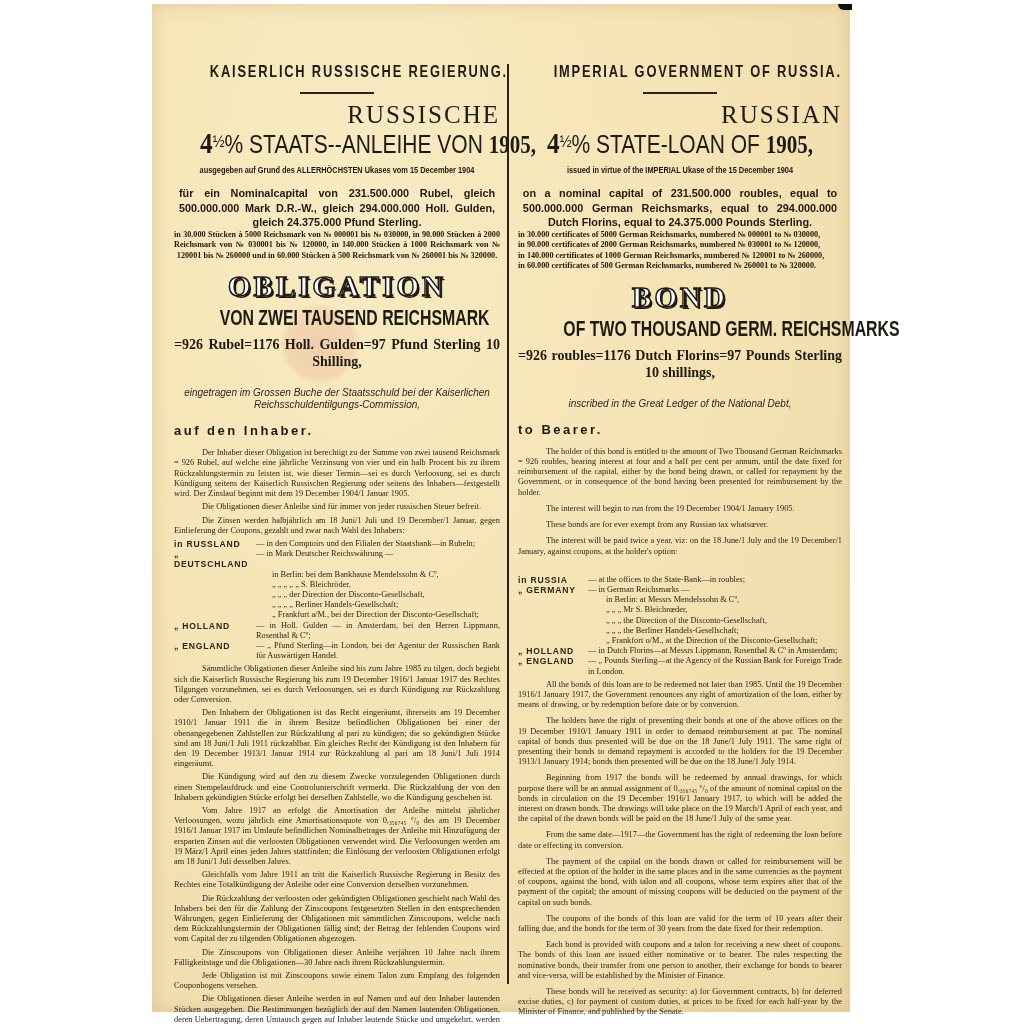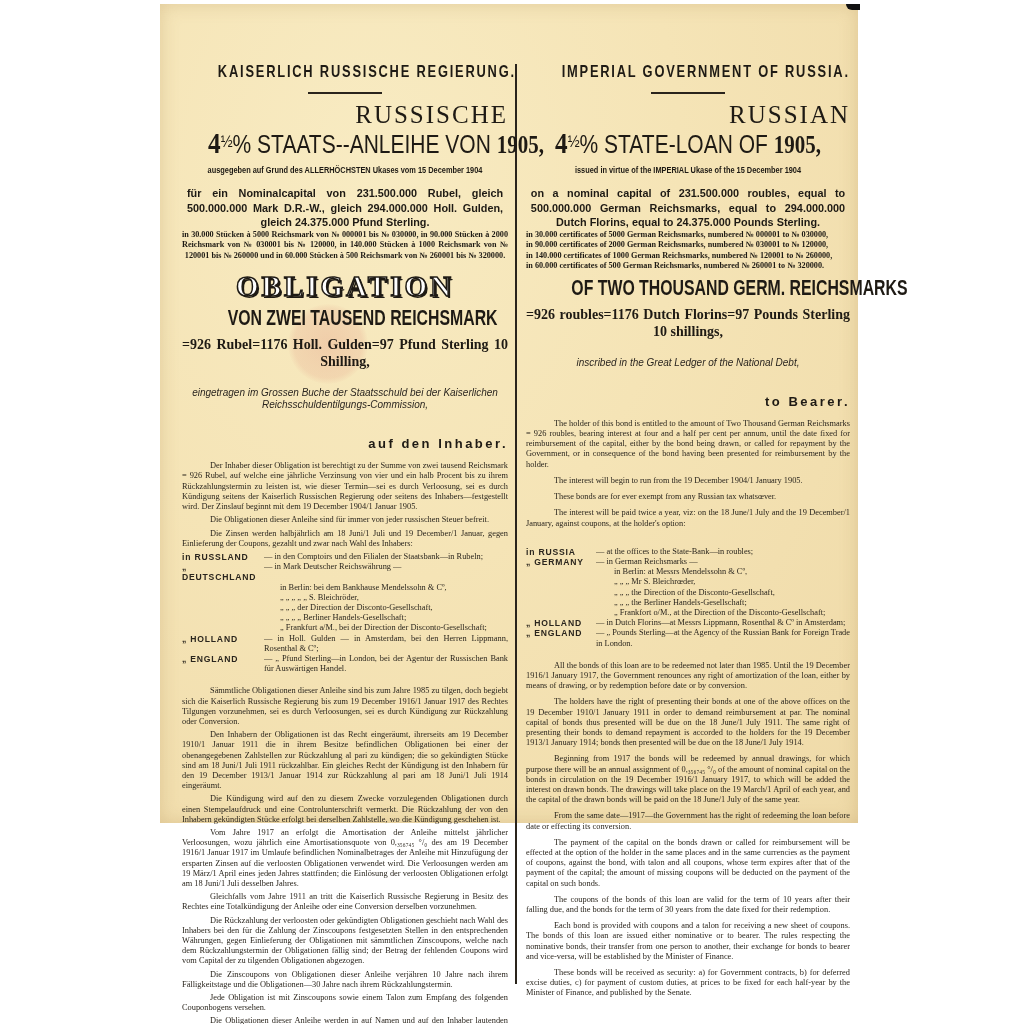--- a/index.html
+++ b/index.html
@@ -1,18 +1,18 @@
 <!DOCTYPE html>
 <html><head>
 <meta charset="utf-8">
 <style>
   html, body { margin:0; padding:0; background:#ffffff; }
   body { width:1024px; height:1024px; position:relative; overflow:hidden; font-family:"Liberation Serif", serif; color:#1e1a14; }
   .paper {
-    position:absolute; left:160px; top:4px; width:698px; height:819px;
+    position:absolute; left:152px; top:4px; width:698px; height:1008px;
     background: radial-gradient(ellipse at 30% 20%, #f8ebc2 0%, #f5e4b6 45%, #efdaa8 100%);
     box-shadow: inset 0 0 18px rgba(160,120,60,0.25);
   }
   .paper::after {
     content:""; position:absolute; right:-2px; top:0; width:14px; height:6px; background:#111; border-radius:0 0 0 6px;
   }
   .divider { position:absolute; left:355px; top:60px; width:1.5px; height:920px; background:#2a241c; }
   .col { position:absolute; top:56px; width:326px; }
   .col.left { left:22px; }
   .col.right { left:366px; width:324px; }
@@ -25,25 +25,25 @@
   .loan .frac { font-size:17px; vertical-align:6px; }
   .loan .yr { font-family:"Liberation Serif",serif; font-weight:bold; }
   .ukase { font-family:"Liberation Sans",sans-serif; font-size:8.6px; font-weight:bold; text-align:center; margin-top:6px; transform:scaleX(0.86); white-space:nowrap; }
   .capital { font-family:"Liberation Sans",sans-serif; font-weight:bold; font-size:11.2px; line-height:14.5px; text-align:justify; text-align-last:center; margin-top:11px; transform:scaleX(0.97); }
   .pieces { font-family:"Liberation Serif",serif; font-weight:bold; font-size:8.2px; line-height:10.6px; text-align:justify; text-align-last:center; }
   .right .pieces { text-align:left; text-align-last:left; }
   .bondword { font-family:"Liberation Serif",serif; font-weight:bold; font-size:29px; letter-spacing:3px; text-align:center; margin-top:9px; color:#fff; -webkit-text-stroke:1.5px #1e1a14; text-shadow:2px 2px 0 #1e1a14; line-height:32px; }
   .amount-title { font-family:"Liberation Sans Narrow","Liberation Sans",sans-serif; font-weight:bold; font-size:22px; text-align:center; white-space:nowrap; transform:scaleX(0.72); transform-origin:center; margin-top:2px; line-height:28px; }
   .equiv { font-family:"Liberation Serif",serif; font-weight:bold; font-size:14px; line-height:17px; text-align:justify; text-align-last:center; margin-top:4px; }
   .inscribed { font-family:"Liberation Sans",sans-serif; font-style:italic; font-size:10px; line-height:12px; text-align:center; margin-top:17px; color:#2b2620; }
-  .bearer { font-family:"Liberation Sans",sans-serif; font-weight:bold; font-size:13px; letter-spacing:2.5px; text-align:right; margin-top:25px; }
+  .bearer { font-family:"Liberation Sans",sans-serif; font-weight:bold; font-size:13px; letter-spacing:2.5px; text-align:left; margin-top:12px; }
   .body { font-family:"Liberation Serif",serif; font-size:8.35px; line-height:10.2px; text-align:justify; margin-top:10px; color:#2a251d; }
   .body p { margin:0 0 3px; text-indent:28px; }
   .right .body p { margin-bottom:6px; }
-  .pay { margin:2px 0 12px; }
+  .pay { margin:2px 0 3px; }
   .pay .row { display:flex; }
   .pay .country { width:82px; flex:none; font-family:"Liberation Sans",sans-serif; font-weight:bold; letter-spacing:0.8px; font-size:8.6px; }
   .right .pay .country { width:70px; }
   .pay .detail { flex:1; }
   .pay .sub { padding-left:98px; }
   .right .pay .sub { padding-left:88px; }
   .stamp { position:absolute; left:128px; top:300px; width:80px; height:80px; border-radius:50%; background:radial-gradient(circle, rgba(215,110,100,0.22) 0%, rgba(215,110,100,0.14) 60%, rgba(215,110,100,0.0) 72%); }
 </style>
 </head>
 <body>
@@ -111,20 +111,21 @@
     <div class="nation">RUSSIAN</div>
     <div class="loan"><span class="pct">4</span><span class="frac">½</span><span>%</span><span> STATE-LOAN OF </span><span class="yr">1905,</span></div>
     <div class="ukase">issued in virtue of the IMPERIAL Ukase of the 15 December 1904</div>
     <div class="capital">on a nominal capital of 231.500.000 roubles, equal to 500.000.000 German Reichsmarks, equal to 294.000.000 Dutch Florins, equal to 24.375.000 Pounds Sterling.</div>
     <div class="pieces">
       <div>in 30.000 certificates of 5000 German Reichsmarks, numbered № 000001 to № 030000,</div>
       <div>in 90.000 certificates of 2000 German Reichsmarks, numbered № 030001 to № 120000,</div>
       <div>in 140.000 certificates of 1000 German Reichsmarks, numbered № 120001 to № 260000,</div>
       <div>in 60.000 certificates of 500 German Reichsmarks, numbered № 260001 to № 320000.</div>
     </div>
+    <div class="bondword">BOND</div>
     <div class="amount-title">OF TWO THOUSAND GERM. REICHSMARKS</div>
     <div class="equiv">=926 roubles=1176 Dutch Florins=97 Pounds Sterling 10 shillings,</div>
     <div class="inscribed">inscribed in the Great Ledger of the National Debt,</div>
     <div class="bearer">to Bearer.</div>
     <div class="body">
       <p>The holder of this bond is entitled to the amount of Two Thousand German Reichsmarks = 926 roubles, bearing interest at four and a half per cent per annum, until the date fixed for reimbursement of the capital, either by the bond being drawn, or called for repayment by the Government, or in consequence of the bond having been presented for reimbursement by the holder.</p>
       <p>The interest will begin to run from the 19 December 1904/1 January 1905.</p>
       <p>These bonds are for ever exempt from any Russian tax whatsœver.</p>
       <p style="margin-bottom:18px">The interest will be paid twice a year, viz: on the 18 June/1 July and the 19 December/1 January, against coupons, at the holder's option:</p>
       <div class="pay">

